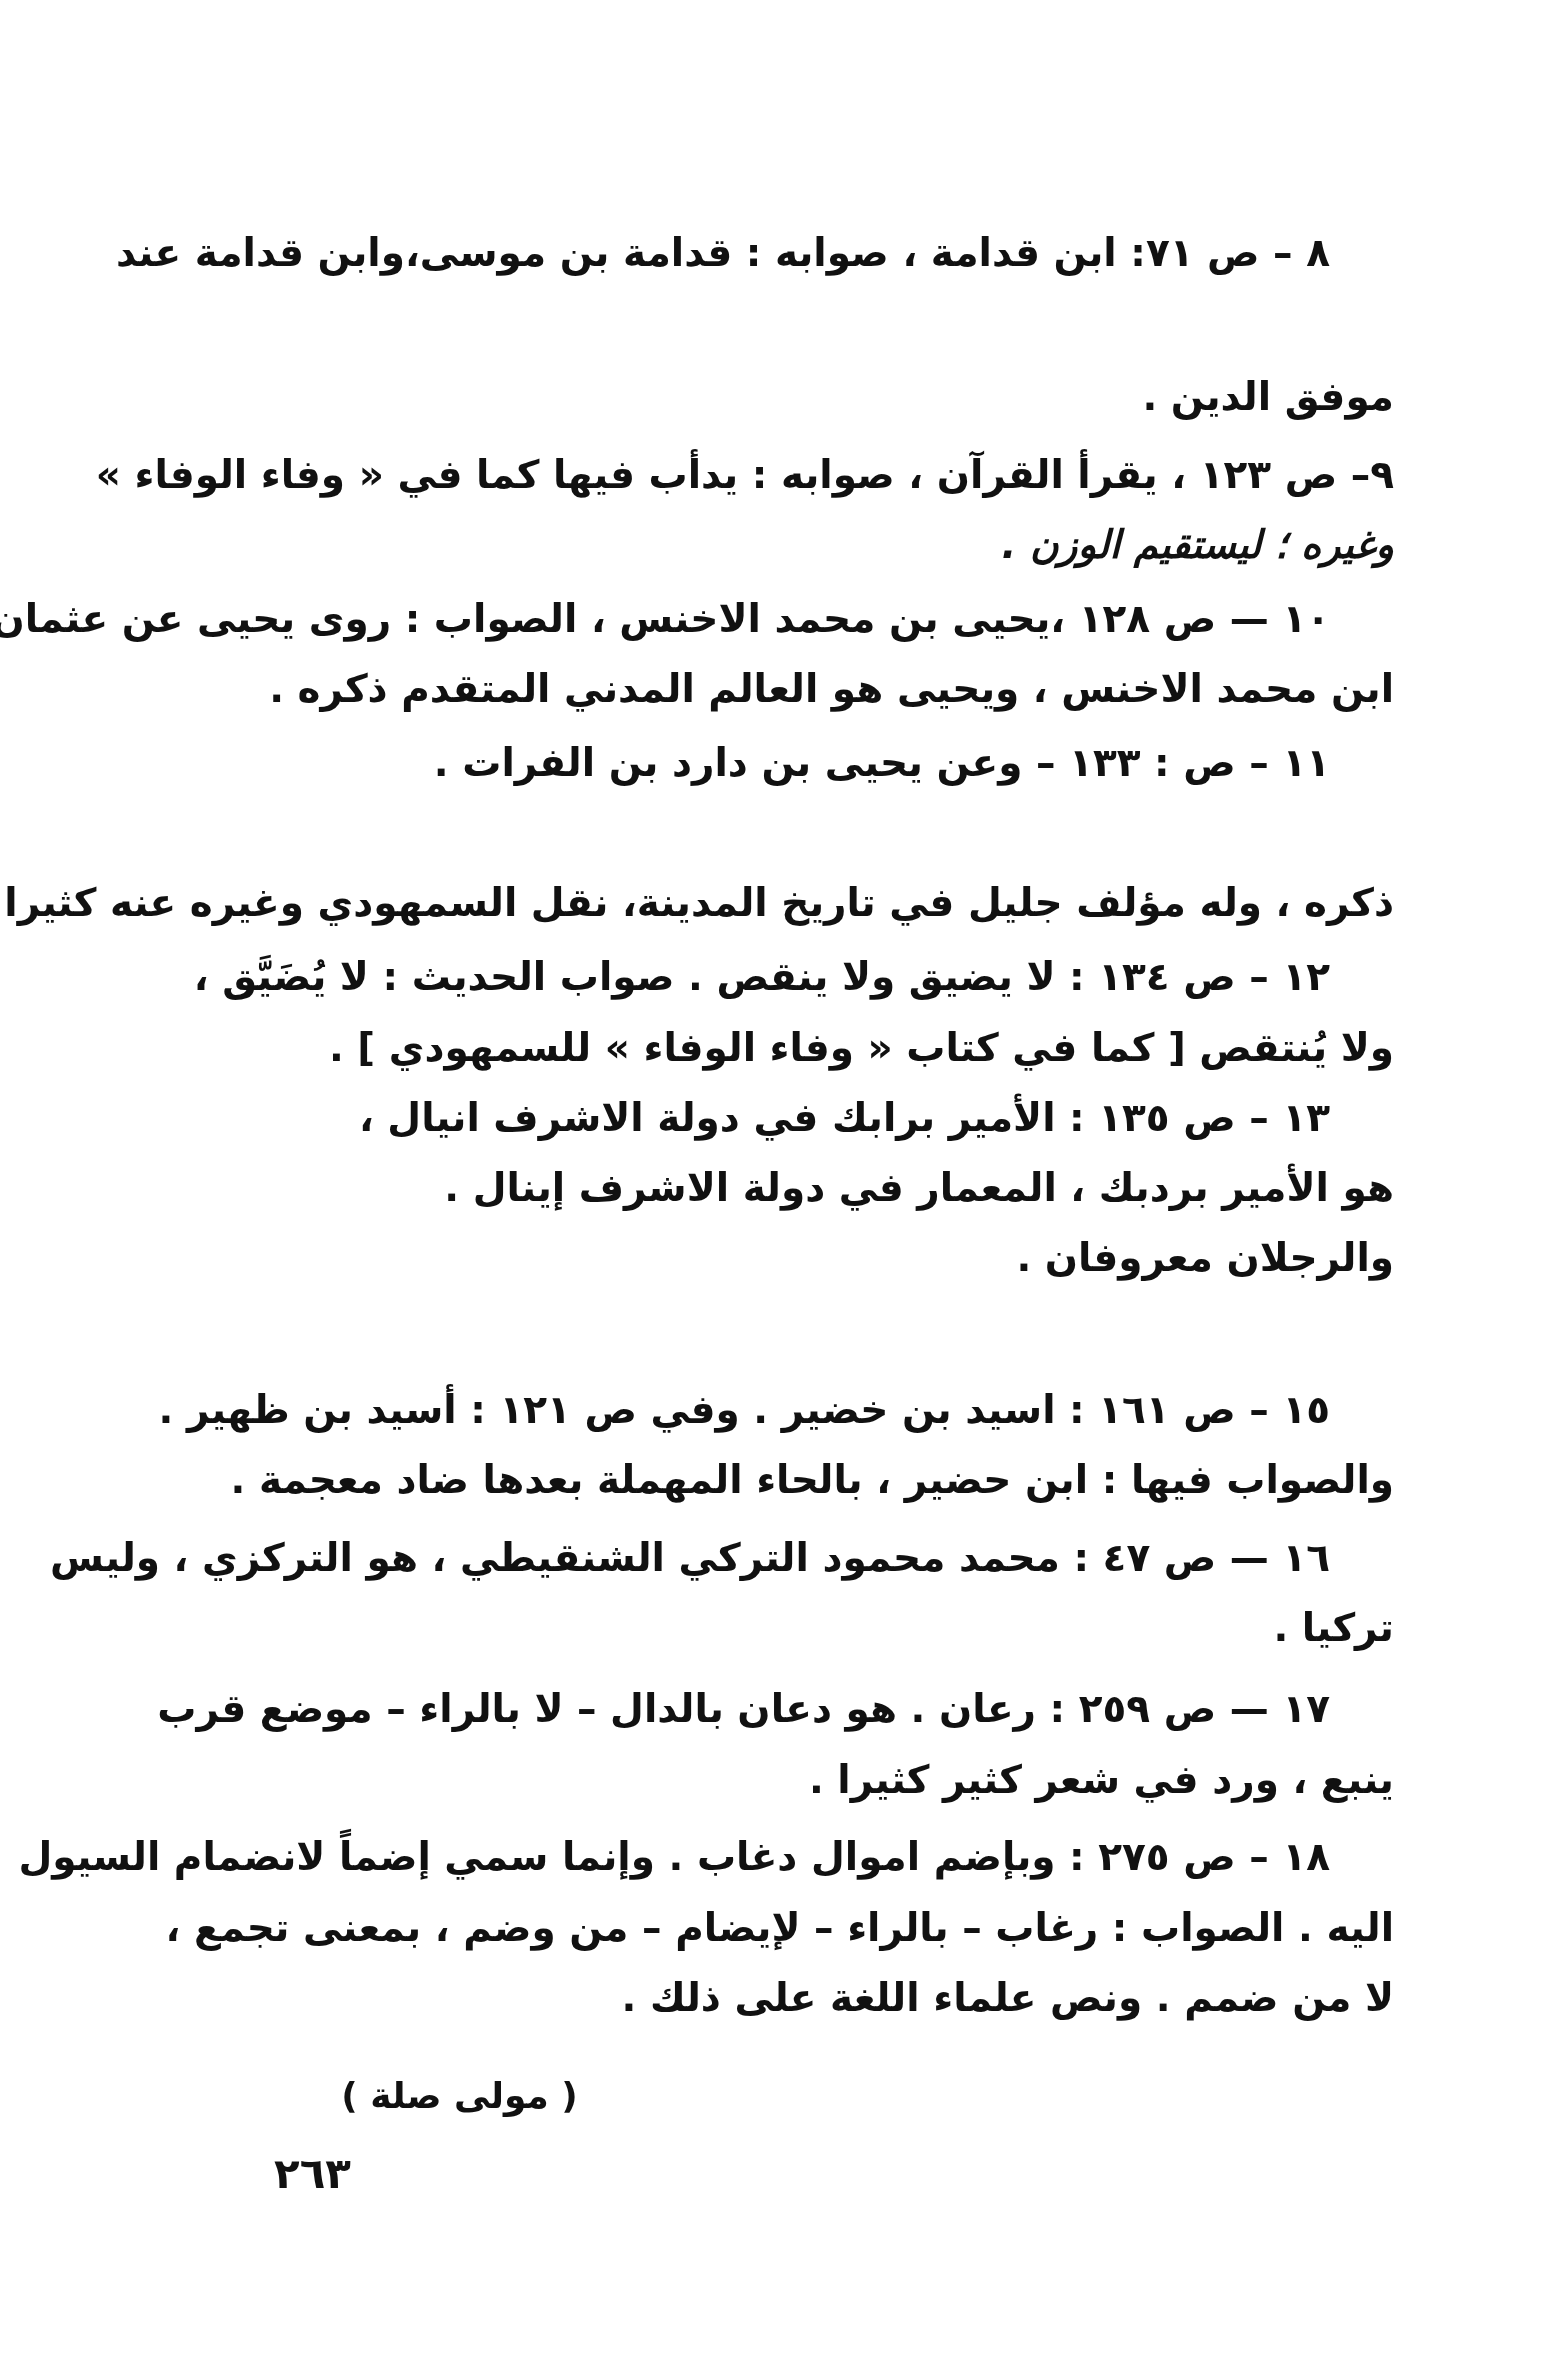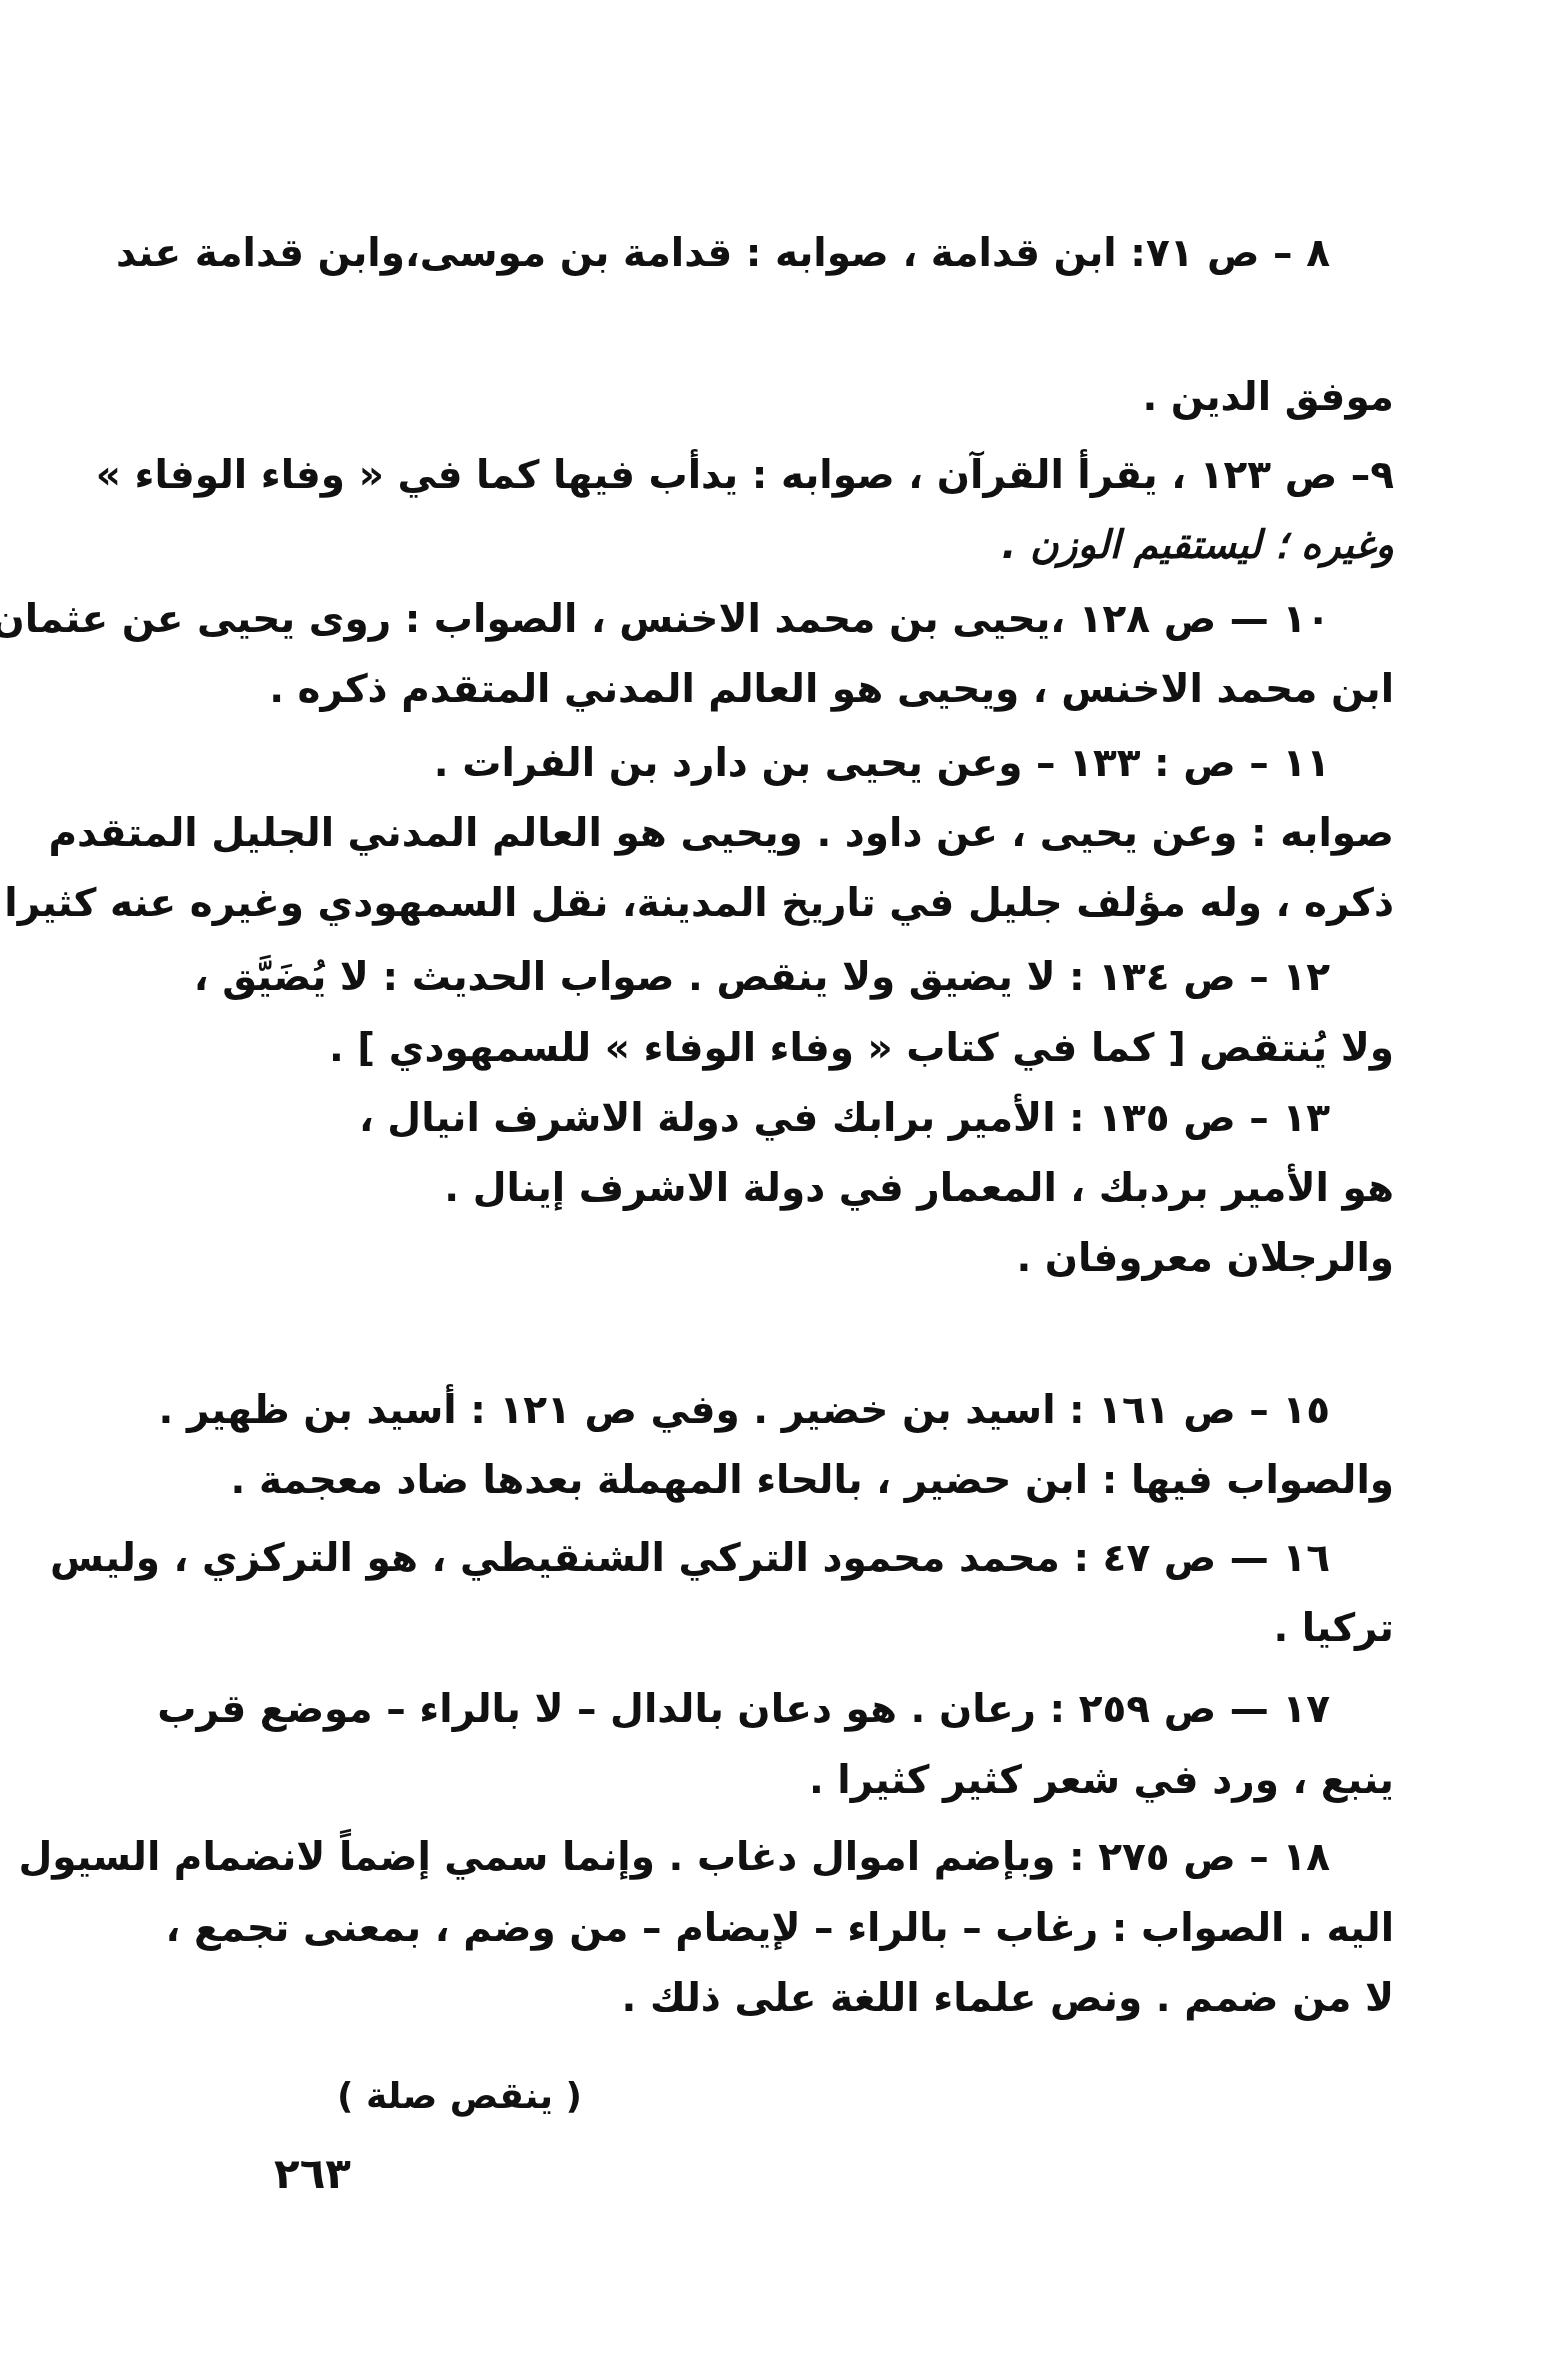--- a/index.html
+++ b/index.html
@@ -73,21 +73,20 @@
   <div class="line first" style="top:210px;">٨ – ص ٧١: ابن قدامة ، صوابه : قدامة بن موسى،وابن قدامة عند</div>
   <div class="line short" style="top:354px;">موفق الدين .</div>
 
   <div class="line" style="top:432px;">٩– ص ١٢٣ ، يقرأ القرآن ، صوابه : يدأب فيها كما في « وفاء الوفاء »</div>
   <div class="line short" style="top:502px;font-style:italic;">وغيره ؛ ليستقيم الوزن .</div>
 
   <div class="line first" style="top:576px;">١٠ — ص ١٢٨ ،يحيى بن محمد الاخنس ، الصواب : روى يحيى عن عثمان</div>
   <div class="line short" style="top:646px;">ابن محمد الاخنس ، ويحيى هو العالم المدني المتقدم ذكره .</div>
 
   <div class="line short first" style="top:720px;">١١ – ص : ١٣٣ – وعن يحيى بن دارد بن الفرات .</div>
-  <div class="line" style="top:790px;">صوابه : وعن يحيى ، عن داود . ويحيى هو العالم المدني الجليل المتقدم</div>
   <div class="line" style="top:860px;">ذكره ، وله مؤلف جليل في تاريخ المدينة، نقل السمهودي وغيره عنه كثيرا .</div>
 
   <div class="line first" style="top:934px;">١٢ – ص ١٣٤ : لا يضيق ولا ينقص . صواب الحديث : لا يُضَيَّق ،</div>
   <div class="line short" style="top:1005px;">ولا يُنتقص [ كما في كتاب « وفاء الوفاء » للسمهودي ] .</div>
 
   <div class="line short first" style="top:1075px;">١٣ – ص ١٣٥ : الأمير برابك في دولة الاشرف انيال ،</div>
   <div class="line short" style="top:1145px;">هو الأمير بردبك ، المعمار في دولة الاشرف إينال .</div>
   <div class="line short" style="top:1215px;">والرجلان معروفان .</div>
 
 
@@ -97,18 +96,18 @@
   <div class="line first" style="top:1515px;">١٦ — ص ٤٧ : محمد محمود التركي الشنقيطي ، هو التركزي ، وليس</div>
   <div class="line short" style="top:1585px;">تركيا .</div>
 
   <div class="line first" style="top:1666px;">١٧ — ص ٢٥٩ : رعان . هو دعان بالدال – لا بالراء – موضع قرب</div>
   <div class="line short" style="top:1737px;">ينبع ، ورد في شعر كثير كثيرا .</div>
 
   <div class="line first" style="top:1814px;">١٨ – ص ٢٧٥ : وبإضم اموال دغاب . وإنما سمي إضماً لانضمام السيول</div>
   <div class="line short" style="top:1955px;">لا من ضمم . ونص علماء اللغة على ذلك .</div>
   <div class="line" style="top:1885px;">اليه . الصواب : رغاب – بالراء – لإيضام – من وضم ، بمعنى تجمع ،</div>
 
-  <div class="continuation-label">( ينقص صلة )</div>
+  <div class="continuation-label">( مولى صلة )</div>
 
   <div class="page-number">٢٦٣</div>
 
 </div>
 
 
 </body></html>

